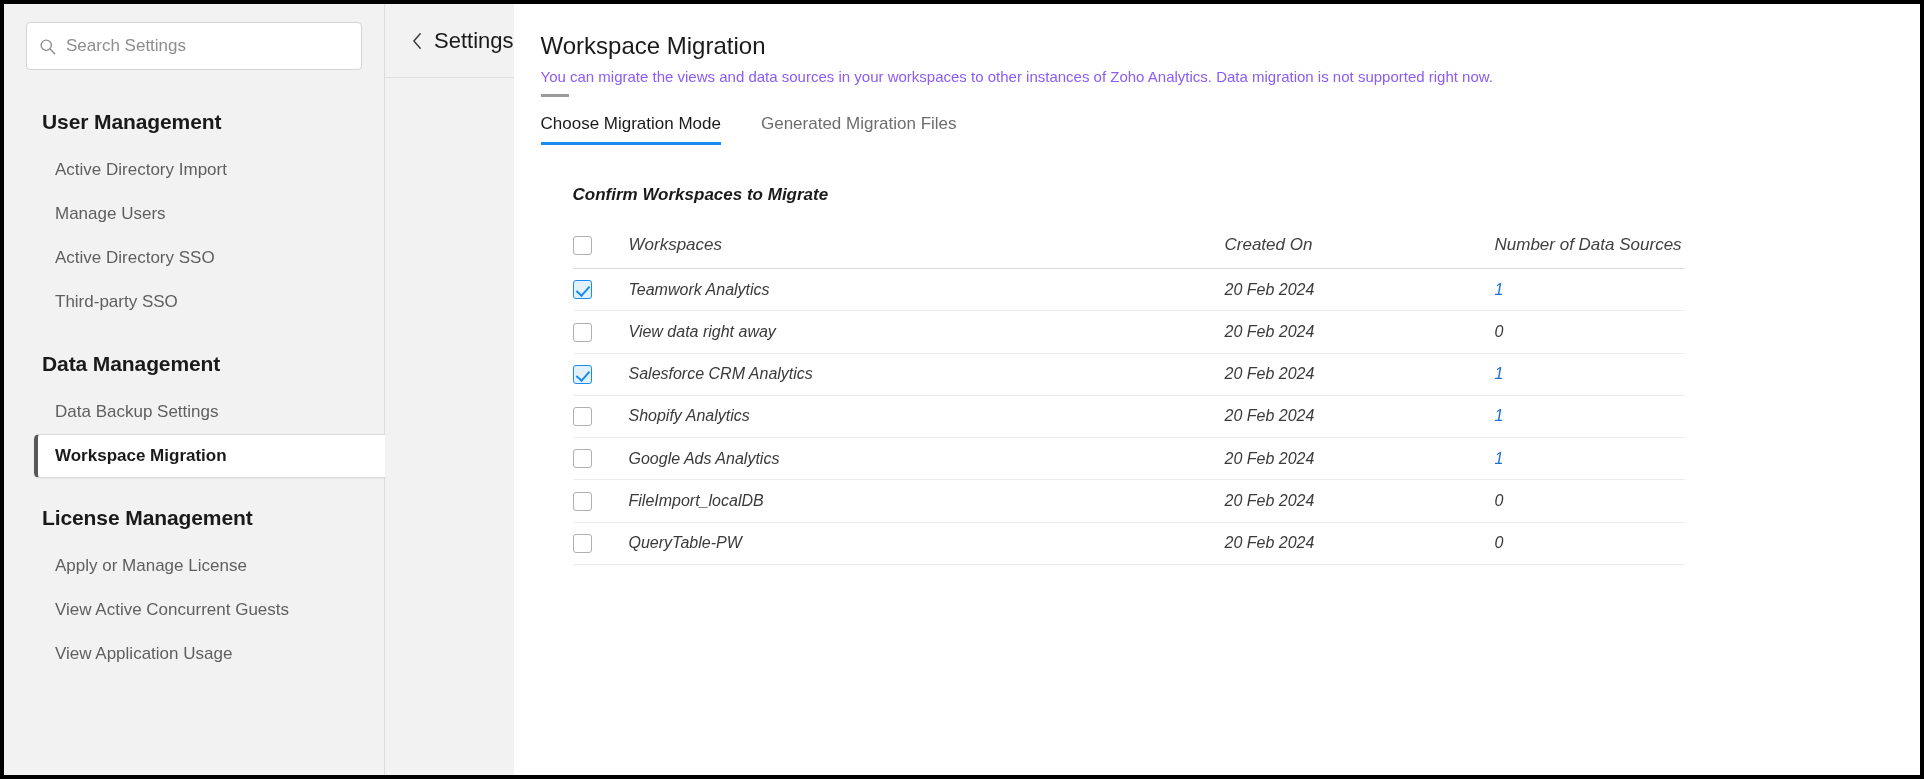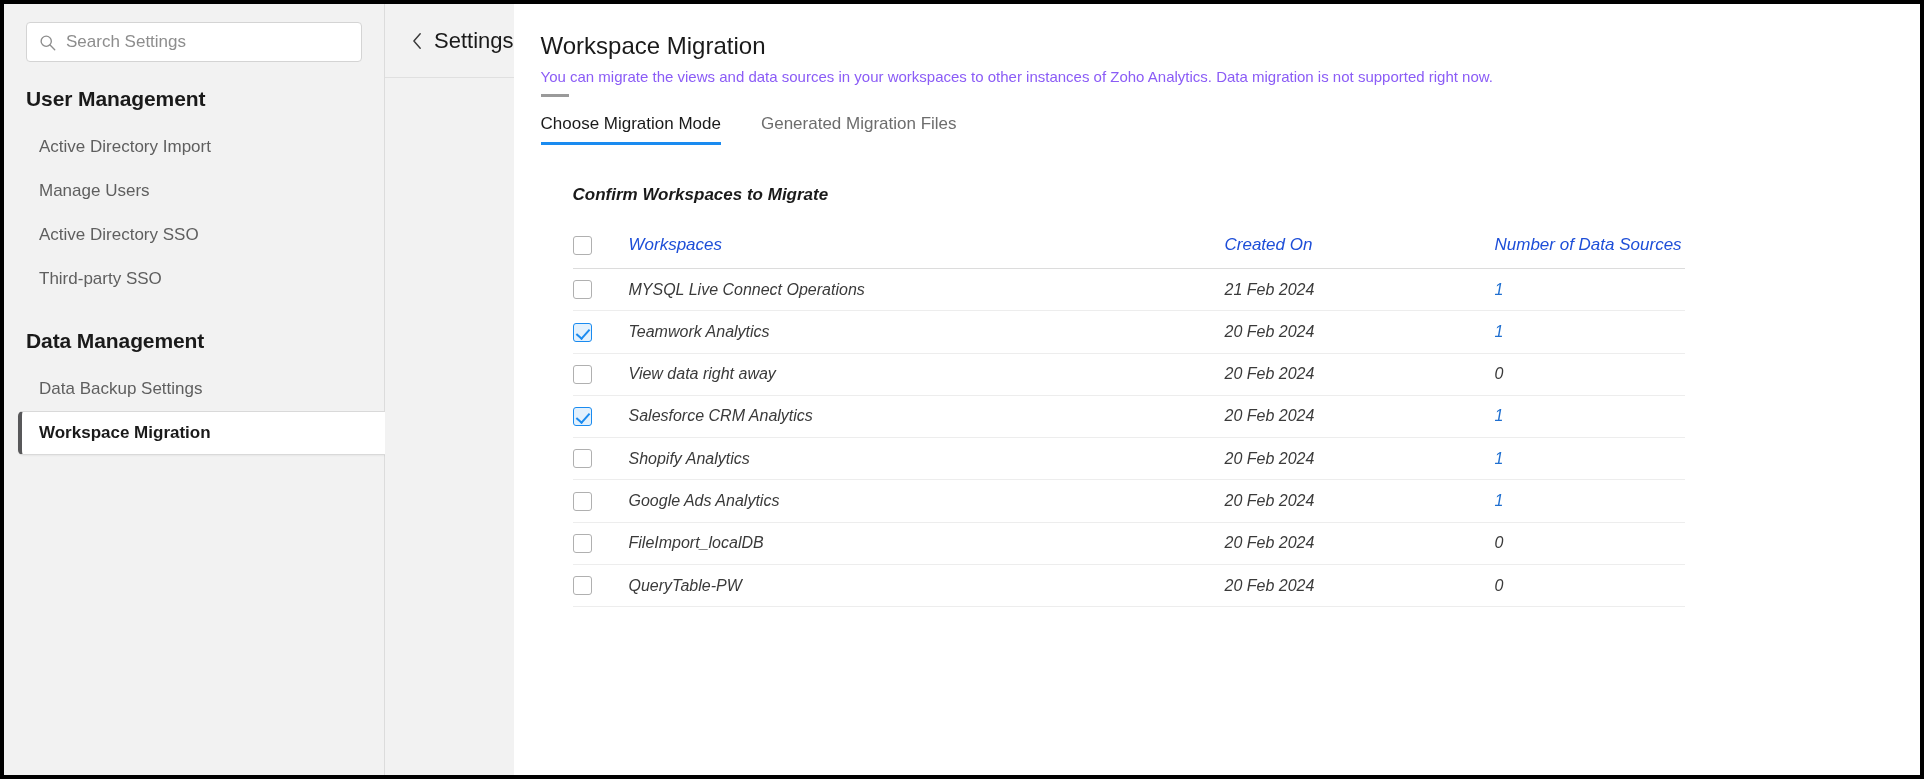--- a/index.html
+++ b/index.html
@@ -32,21 +32,21 @@
   .sidebar {
     width: 381px;
     flex: 0 0 381px;
     background: #f2f2f2;
     border-right: 1px solid #dcdcdc;
     position: relative;
     padding-top: 18px;
   }
   .search-wrap {
     margin: 0 22px 0 22px;
-    height: 40px;
+    height: 48px;
     background: #ffffff;
     border: 1px solid #d4d4d4;
     border-radius: 4px;
     display: flex;
     align-items: center;
     padding: 0 12px;
   }
   .search-icon {
     flex: 0 0 auto;
     width: 17px;
@@ -59,21 +59,21 @@
     outline: none;
     background: transparent;
     font-family: "Liberation Sans", sans-serif;
     font-size: 17px;
     color: #333;
     width: 100%;
     padding: 0;
   }
   .search-input::placeholder { color: #8d8d8d; }
 
-  .nav { margin-top: 25px; }
+  .nav { margin-top: 40px; padding-left: 16px; }
   .nav-group-title {
     font-size: 21px;
     font-weight: bold;
     color: #1a1a1a;
     padding: 0 0 0 22px;
     margin-bottom: 14px;
     letter-spacing: -0.1px;
   }
   .nav-group + .nav-group { margin-top: 28px; }
   .nav-item {
@@ -186,21 +186,21 @@
   table.ws-table {
     border-collapse: collapse;
     width: 1112px;
     margin-top: 20px;
     table-layout: fixed;
   }
   table.ws-table th {
     text-align: left;
     font-size: 17px;
     font-weight: normal;
-    color: #1d4ed8;
+    color: #404040;
     padding: 10px 0 13px 0;
     border-bottom: 1px solid #dcdcdc;
   }
   table.ws-table td {
     font-size: 16px;
     color: #3a3a3a;
     padding: 11px 0 11px 0;
     border-bottom: 1px solid #ededed;
     height: 36px;
   }
@@ -275,20 +275,32 @@
         <div class="nav-group">
           <div class="nav-group-title">Data Management</div>
           <div class="nav-item">
             <span>Data Backup Settings</span>
           </div>
           <div class="nav-item active">
             <span>Workspace Migration</span>
           </div>
         </div>
 
+        <div class="nav-group">
+          <div class="nav-group-title">License Management</div>
+          <div class="nav-item">
+            <span>Apply or Manage License</span>
+          </div>
+          <div class="nav-item">
+            <span>View Active Concurrent Guests</span>
+          </div>
+          <div class="nav-item">
+            <span>View Application Usage</span>
+          </div>
+        </div>
 
       </div>
     </div>
 
     <div class="main">
 
       <div class="main-header">
         <svg class="back-chevron" viewBox="0 0 12 20">
           <polyline points="9,2 2,10 9,18" fill="none" stroke="#3a3a3a" stroke-width="1.6" stroke-linecap="round" stroke-linejoin="round"></polyline>
         </svg>
@@ -325,26 +337,20 @@
                 <th>
                   <span class="cbx"></span>
                 </th>
                 <th>Workspaces</th>
                 <th>Created On</th>
                 <th>Number of Data Sources</th>
               </tr>
             </thead>
             <tbody>
 
-              <tr>
-                <td><span class="cbx"></span></td>
-                <td>MYSQL Live Connect Operations</td>
-                <td>21 Feb 2024</td>
-                <td><span class="count-link">1</span></td>
-              </tr>
 
               <tr>
                 <td><span class="cbx checked"></span></td>
                 <td>Teamwork Analytics</td>
                 <td>20 Feb 2024</td>
                 <td><span class="count-link">1</span></td>
               </tr>
 
               <tr>
                 <td><span class="cbx"></span></td>

